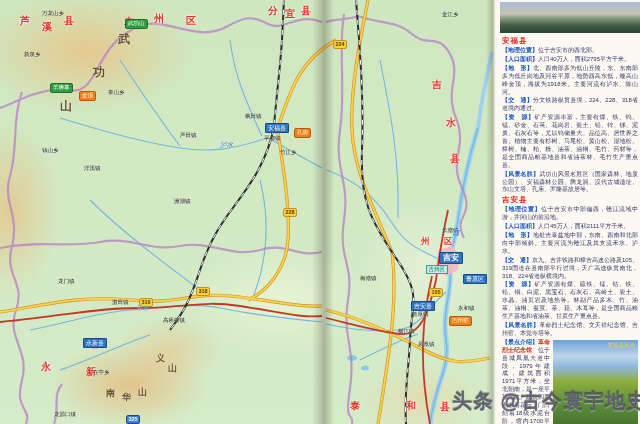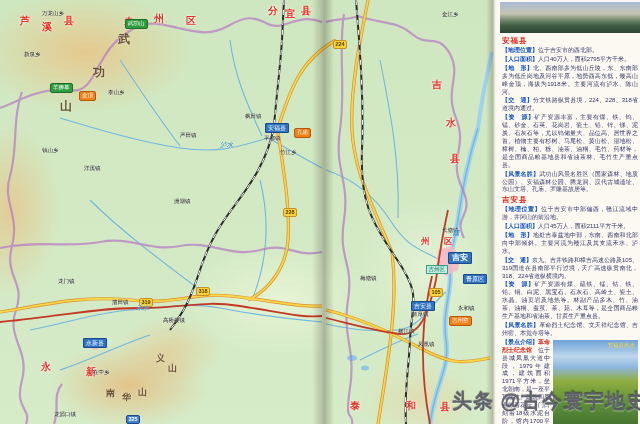--- a/index.html
+++ b/index.html
@@ -163,21 +163,21 @@
         <span class="cm" style="left: 93px; top: 64px;">功</span>
         <span class="cm" style="left: 60px; top: 98px;">山</span>
         <span class="cm sm" style="left: 106px; top: 387px;">南</span>
         <span class="cm sm" style="left: 122px; top: 391px;">华</span>
         <span class="cm sm" style="left: 138px; top: 386px;">山</span>
         <span class="cm sm" style="left: 156px; top: 352px;">义</span>
         <span class="cm sm" style="left: 168px; top: 362px;">山</span>
         <span class="sb" style="left: 265px; top: 123px;">安福县</span>
         <span class="sb" style="left: 83px; top: 338px;">永新县</span>
         <span class="sb" style="left: 411px; top: 301px;">吉安县</span>
-        <span class="sb lg" style="left: 448px; top: 252px;">吉安</span>
+        <span class="sb lg" style="left: 439px; top: 252px;">吉安</span>
         <span class="sb" style="left: 463px; top: 274px;">青原区</span>
         <span class="bc" style="left: 426px; top: 265px;">吉州区</span>
         <span class="bg" style="left: 125px; top: 19px;">武功山</span>
         <span class="bg" style="left: 50px; top: 83px;">羊狮幕</span>
         <span class="bo" style="left: 79px; top: 91px;">金顶</span>
         <span class="bo" style="left: 294px; top: 128px;">孔庙</span>
         <span class="bo" style="left: 449px; top: 316px;">吉州窑</span>
         <span class="rb" style="left: 333px; top: 40px;">224</span>
         <span class="rb" style="left: 283px; top: 208px;">228</span>
         <span class="rb" style="left: 196px; top: 287px;">318</span>

